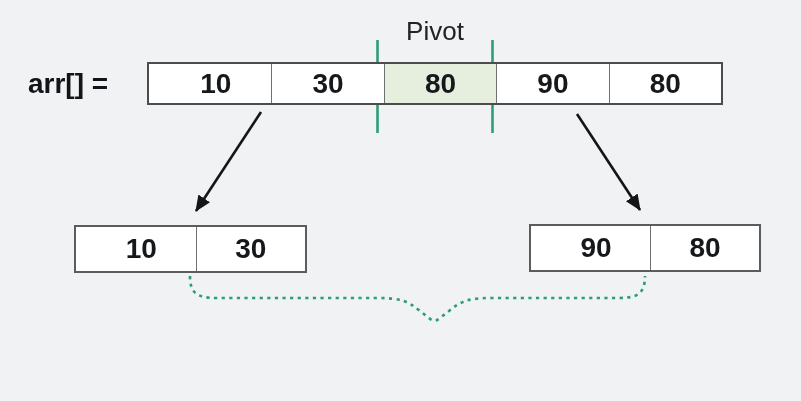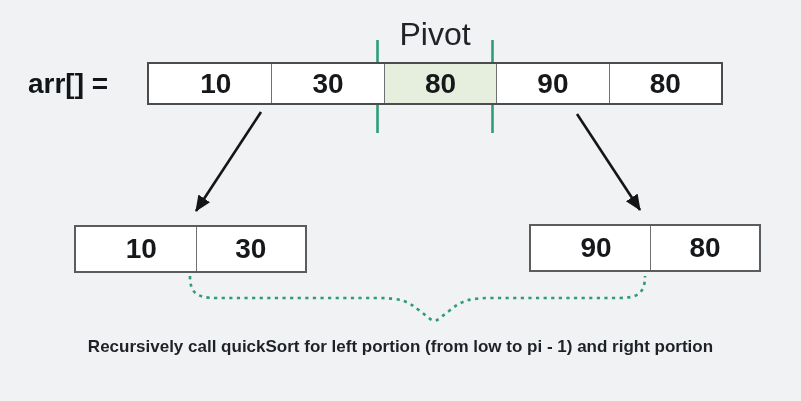--- a/index.html
+++ b/index.html
@@ -14,21 +14,21 @@
     overflow:hidden;
   }
   .overlay{
     position:absolute;left:0;top:0;width:801px;height:401px;
     pointer-events:none;
   }
   .pivot-label{
     position:absolute;
     left:377px;top:16px;width:116px;
     text-align:center;
-    font-size:32px;font-weight:500;color:#202327;
+    font-size:26px;font-weight:500;color:#202327;
   }
   .arr-label{
     position:absolute;
     left:28px;top:62px;width:108px;height:43px;
     line-height:43px;text-align:left;
     font-size:28px;font-weight:700;color:#111418;
   }
   .array{
     position:absolute;
     display:flex;
@@ -104,16 +104,15 @@
     <div class="cell">10</div>
     <div class="cell">30</div>
   </div>
 
   <div class="array sub-array-right">
     <div class="cell">90</div>
     <div class="cell">80</div>
   </div>
 
   <div class="caption">
-    <div>Recursively call quickSort for left portion (from low to pi - 1) and right portion</div>
   </div>
 
 </div>
 
 </body></html>

